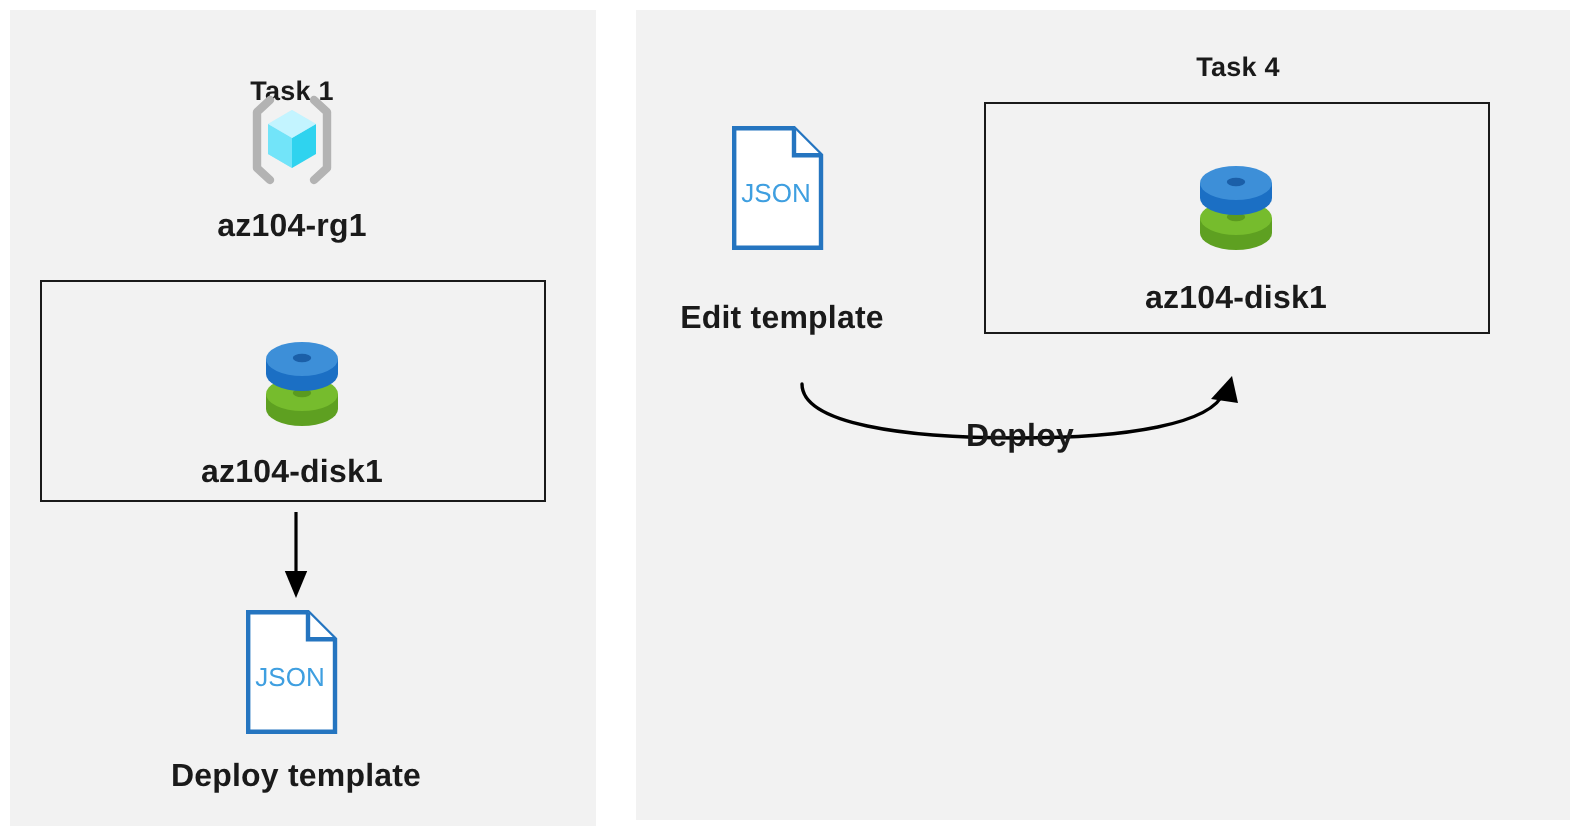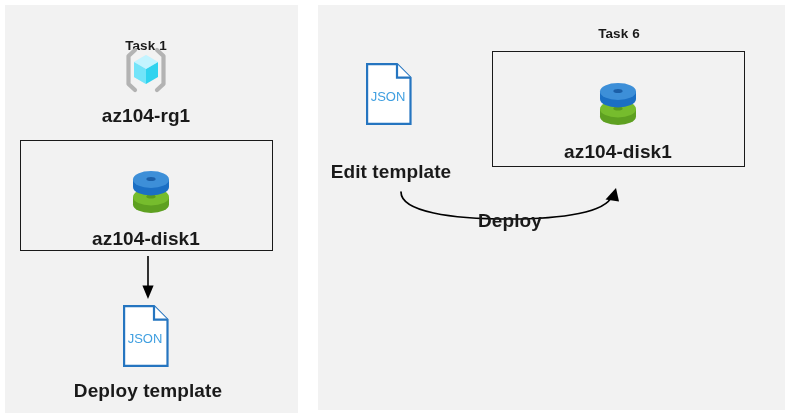--- a/index.html
+++ b/index.html
@@ -24,21 +24,21 @@
 
   .label {
     position: absolute;
     font-weight: bold;
     color: #1a1a1a;
     text-align: center;
     white-space: nowrap;
     line-height: 1;
   }
   .task-title { font-size: 13.5px; letter-spacing: 0.1px; }
-  .item-label { font-size: 19px; letter-spacing: 0.1px; }
+  .item-label { font-size: 16px; letter-spacing: 0.1px; }
 
   .box {
     position: absolute;
     border: 1.4px solid #1a1a1a;
     background: transparent;
     box-sizing: border-box;
   }
 
   .icon { position: absolute; }
   svg { display: block; overflow: visible; }
@@ -101,31 +101,31 @@
     <path d="M1.1 1.1 L31 1.1 L44.5 14.6 L44.5 60.9 L1.1 60.9 Z" fill="#ffffff" stroke="#2575c0" stroke-width="2.2" stroke-linejoin="miter"></path>
     <path d="M31 1.1 L31 14.6 L44.5 14.6" fill="#ffffff" stroke="#2575c0" stroke-width="2.2" stroke-linejoin="miter"></path>
     <text x="22" y="38" font-family="Liberation Sans, sans-serif" font-size="13" fill="#3f9fe0" text-anchor="middle">JSON</text>
   </svg>
 </div>
 
 <div class="label item-label" style="left: 58px; top: 381px; width: 180px;">Deploy template</div>
 
 <div class="panel" id="panel-right"></div>
 
-<div class="label task-title" style="left: 539px; top: 27px; width: 160px;">Task 6</div>
+<div class="label task-title" style="left: 539px; top: 27px; width: 160px;">Task 4</div>
 
 <div class="icon" style="left: 366px; top: 63px;">
   <svg width="50" height="62" viewBox="0 0 50 62">
     <path d="M1.1 1.1 L31 1.1 L44.5 14.6 L44.5 60.9 L1.1 60.9 Z" fill="#ffffff" stroke="#2575c0" stroke-width="2.2" stroke-linejoin="miter"></path>
     <path d="M31 1.1 L31 14.6 L44.5 14.6" fill="#ffffff" stroke="#2575c0" stroke-width="2.2" stroke-linejoin="miter"></path>
     <text x="22" y="38" font-family="Liberation Sans, sans-serif" font-size="13" fill="#3f9fe0" text-anchor="middle">JSON</text>
   </svg>
 </div>
 
-<div class="label item-label" style="left: 311px; top: 162px; width: 160px;">Edit template</div>
+<div class="label item-label" style="left: 311px; top: 152px; width: 160px;">Edit template</div>
 
 <div class="box" id="box-task-2" style="left: 492px; top: 51px; width: 253px; height: 116px;"></div>
 
 <div class="icon" style="left: 595px; top: 79px;">
   <svg width="46" height="50" viewBox="0 0 46 50">
     <ellipse cx="23" cy="37.5" rx="18" ry="8.5" fill="#5ea021"></ellipse>
     <rect x="5" y="30" width="36" height="7.5" fill="#5ea021"></rect>
     <ellipse cx="23" cy="30" rx="18" ry="8.5" fill="#76bc2d"></ellipse>
     <ellipse cx="23" cy="29.5" rx="4.6" ry="2.1" fill="#5a9a1f"></ellipse>
     <ellipse cx="23" cy="20" rx="18" ry="8.5" fill="#1b6fc4"></ellipse>

